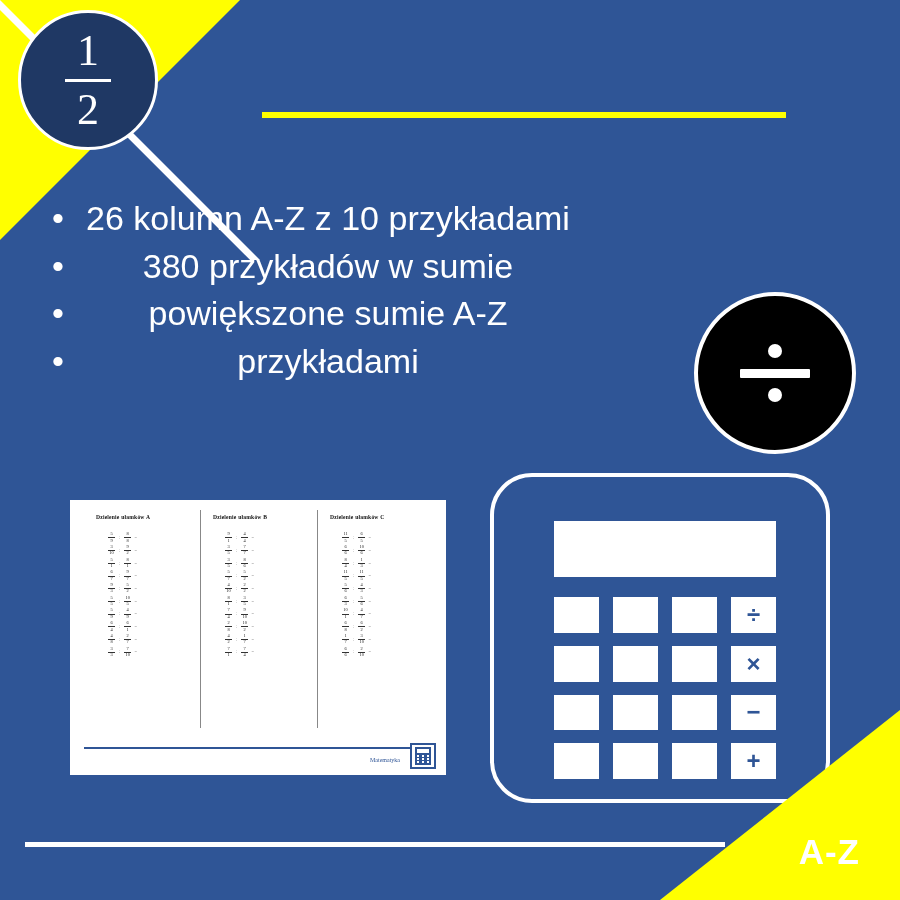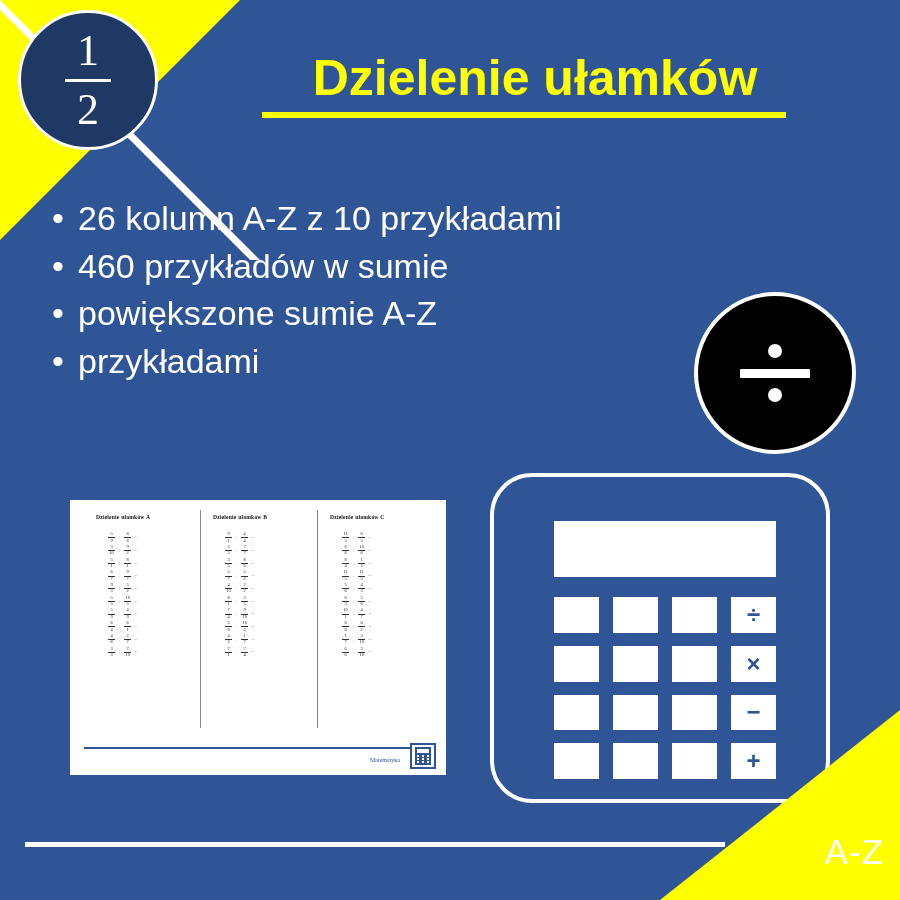--- a/index.html
+++ b/index.html
@@ -35,22 +35,22 @@
   }
   .diag-br{
     position:absolute;right:0;bottom:0;width:270px;height:220px;overflow:hidden;pointer-events:none;
   }
   .diag-br:after{
     content:"";position:absolute;
     right:-30px;top:-18px;width:430px;height:7px;background:#fff;
     transform-origin:right top;transform:rotate(39deg);
   }
   .az-label{
-    position:absolute;right:16px;bottom:28px;
-    color:#FFFFFF;font-size:35px;font-weight:400;letter-spacing:1px;
+    position:absolute;right:40px;bottom:28px;
+    color:#FFFFFF;font-size:35px;font-weight:700;letter-spacing:1px;
   }
 
   
   .badge{
     position:absolute;left:18px;top:10px;width:140px;height:140px;
     border-radius:50%;
     background:#1F3864;
     border:3px solid #FFFFFF;
     box-sizing:border-box;
     display:flex;align-items:center;justify-content:center;
@@ -80,21 +80,21 @@
   
   .bullets{
     position:absolute;left:38px;top:196px;width:540px;
     color:#FFFFFF;font-size:34px;line-height:1.34;
   }
   .bullet-row{display:flex;align-items:flex-start;margin-bottom:2px;}
   .bullet-dot{
     width:40px;flex:0 0 40px;text-align:center;
     font-size:34px;line-height:1.34;
   }
-  .bullet-text{flex:1;}
+  .bullet-text{flex:1;text-align:center;}
 
   
   .divide-circle{
     position:absolute;left:694px;top:292px;width:162px;height:162px;
     border-radius:50%;background:#000000;border:4px solid #FFFFFF;
     box-sizing:border-box;
     display:flex;align-items:center;justify-content:center;
   }
   .div-glyph{position:relative;width:70px;height:62px;}
   .div-glyph .d-bar{position:absolute;left:0;top:27px;width:70px;height:9px;background:#fff;border-radius:1px;}
@@ -197,31 +197,30 @@
   <div class="diag-tl"></div>
 
   <div class="badge">
     <div class="frac-badge">
       <span class="num">1</span>
       <span class="bar"></span>
       <span class="den">2</span>
     </div>
   </div>
 
-  <div class="title">Dzielenie ułamków</div>
   <div class="title-underline"></div>
 
   <div class="bullets">
     <div class="bullet-row">
       <span class="bullet-dot">•</span>
       <span class="bullet-text">26 kolumn A-Z z 10 przykładami</span>
     </div>
     <div class="bullet-row">
       <span class="bullet-dot">•</span>
-      <span class="bullet-text">460 przykładów w sumie</span>
+      <span class="bullet-text">380 przykładów w sumie</span>
     </div>
     <div class="bullet-row">
       <span class="bullet-dot">•</span>
       <span class="bullet-text">powiększone sumie A-Z</span>
     </div>
     <div class="bullet-row">
       <span class="bullet-dot">•</span>
       <span class="bullet-text">przykładami</span>
     </div>
   </div>

